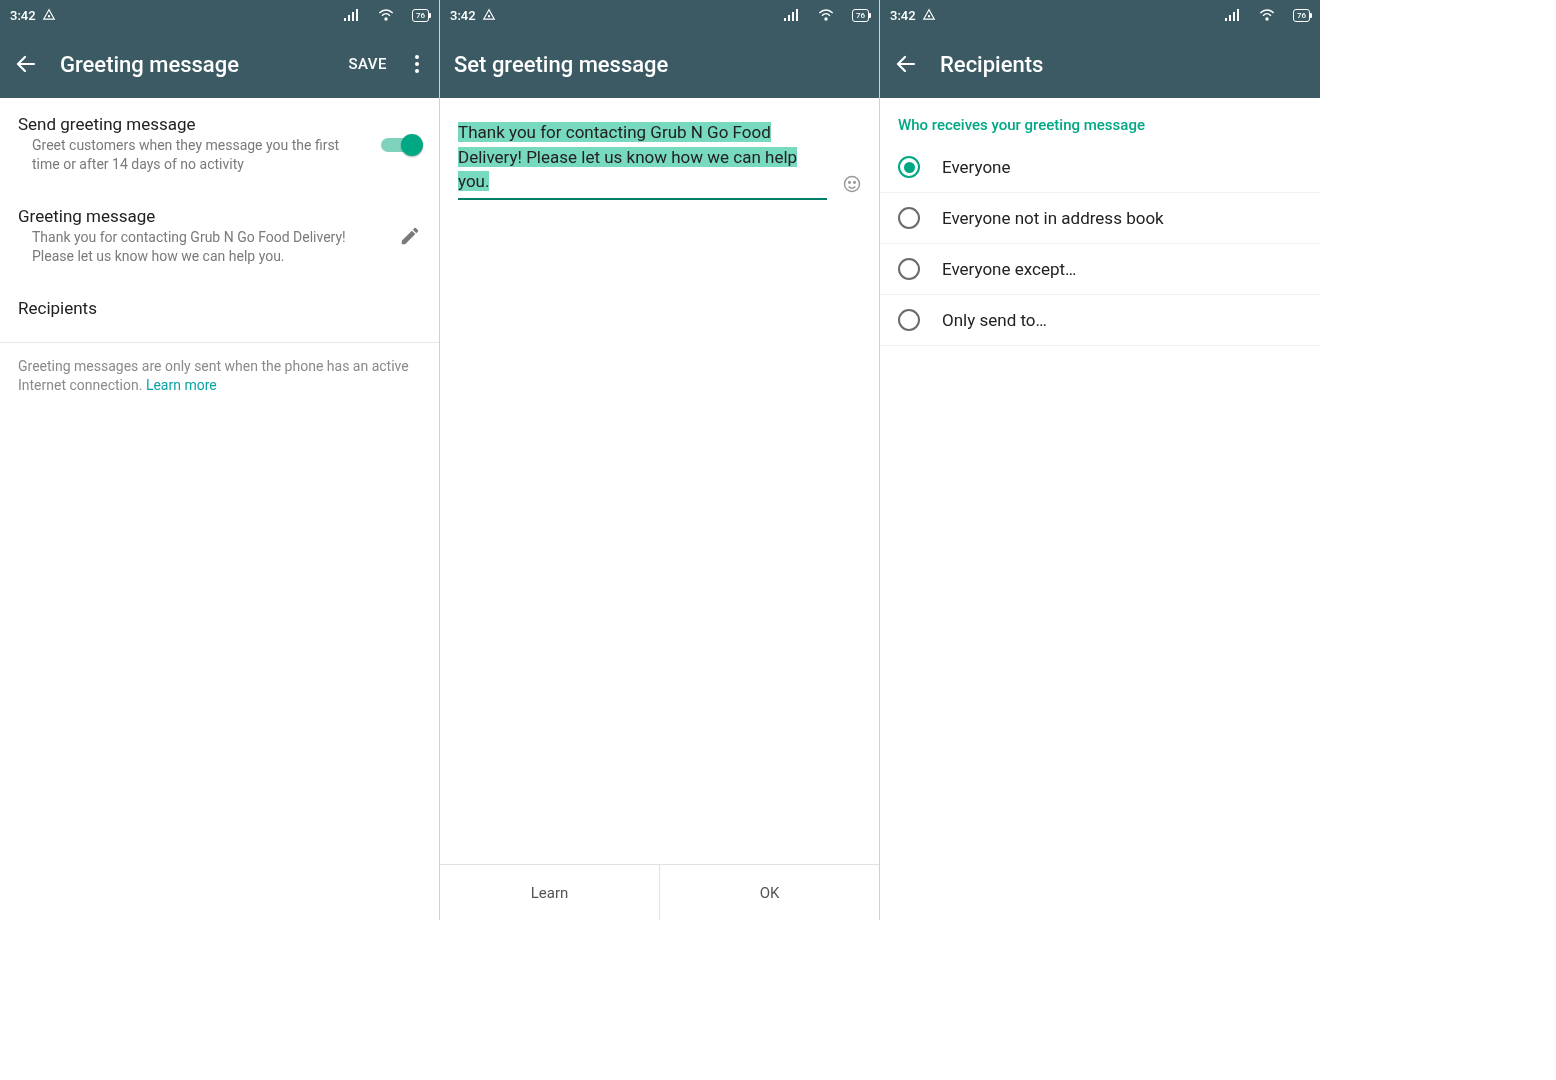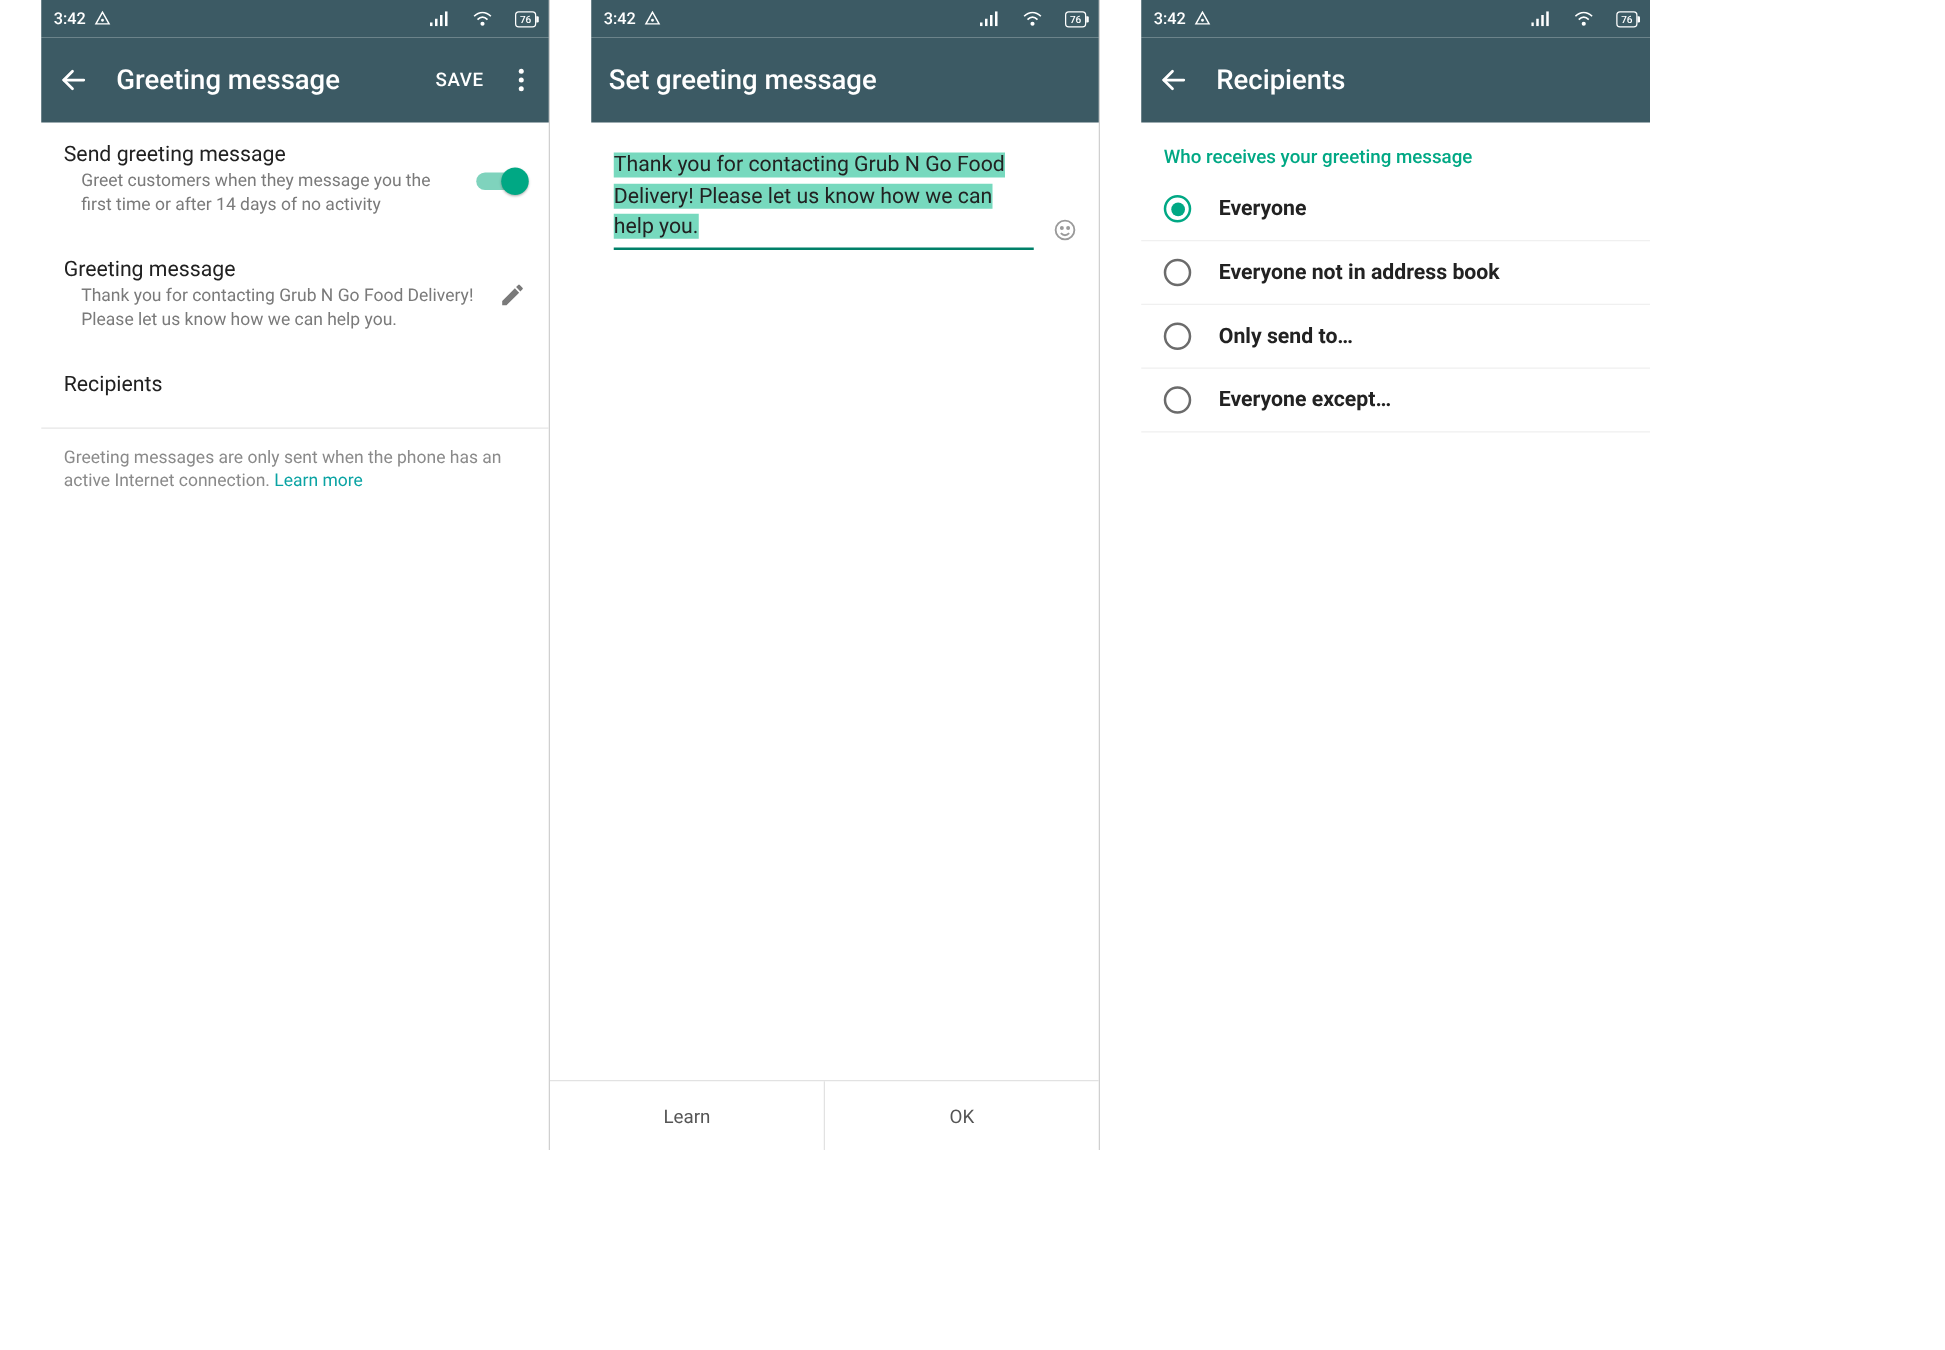--- a/index.html
+++ b/index.html
@@ -10,21 +10,20 @@
     height: 1080px;
     display: flex;
     overflow: hidden;
   }
   .panel {
     height: 920px;
     display: flex;
     flex-direction: column;
     background: #fff;
     position: relative;
-    padding-left: 33px;
   }
   .panel-1 { width: 440px; border-right: 1px solid #d0d0d0; }
   .panel-2 { width: 440px; border-right: 1px solid #d0d0d0; }
   .panel-3 { width: 440px; }
 
   
   .status-bar {
     height: 30px;
     background: #3C5A64;
     color: #fff;
@@ -132,21 +131,20 @@
 
   
   .section-header{
     padding: 18px 18px 8px 18px;
     font-size:15px; color:#00a884; font-weight:500;
   }
   .radio-item{
     display:flex; align-items:center; gap:22px;
     padding: 14px 18px;
     border-bottom:1px solid #f0f0f0;
-    font-weight:bold;
   }
   .radio-outer{
     width:22px; height:22px; border:2px solid #6b6b6b; border-radius:50%;
     display:flex; align-items:center; justify-content:center;
   }
   .radio-outer.checked{ border-color:#00a884; }
   .radio-inner{ width:11px; height:11px; background:#00a884; border-radius:50%; }
   .radio-label{ font-size:17px; color:#222; }
 </style>
 </head>
@@ -313,20 +311,20 @@
           <div class="radio-inner"></div>
         </div>
         <div class="radio-label">Everyone</div>
       </div>
       <div class="radio-item">
         <div class="radio-outer"></div>
         <div class="radio-label">Everyone not in address book</div>
       </div>
       <div class="radio-item">
         <div class="radio-outer"></div>
-        <div class="radio-label">Only send to…</div>
+        <div class="radio-label">Everyone except…</div>
       </div>
       <div class="radio-item">
         <div class="radio-outer"></div>
-        <div class="radio-label">Everyone except…</div>
+        <div class="radio-label">Only send to…</div>
       </div>
     </div>
 </div>
 
 </body></html>

